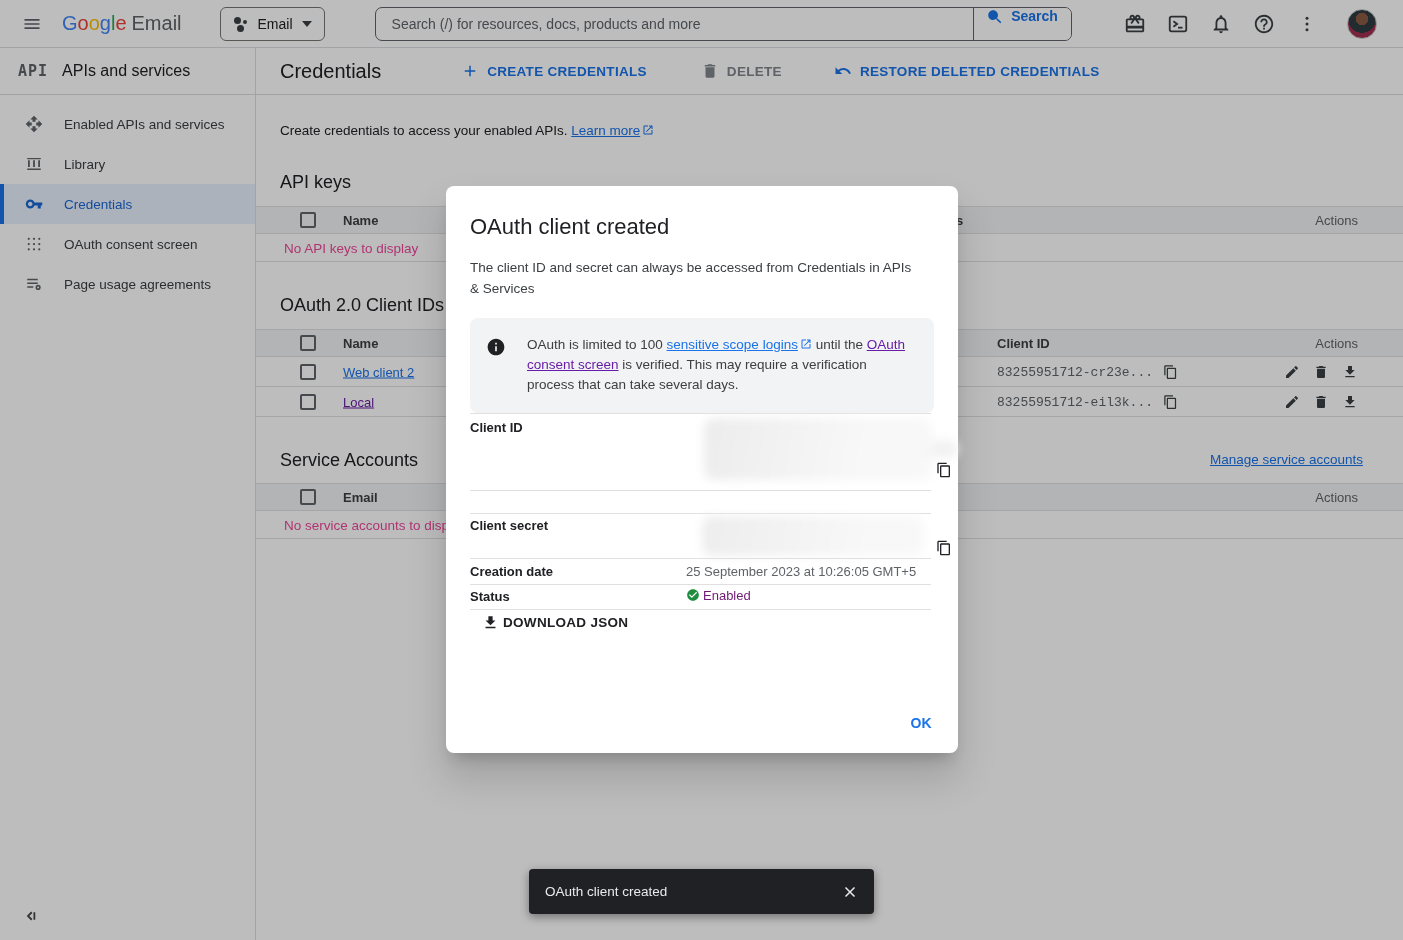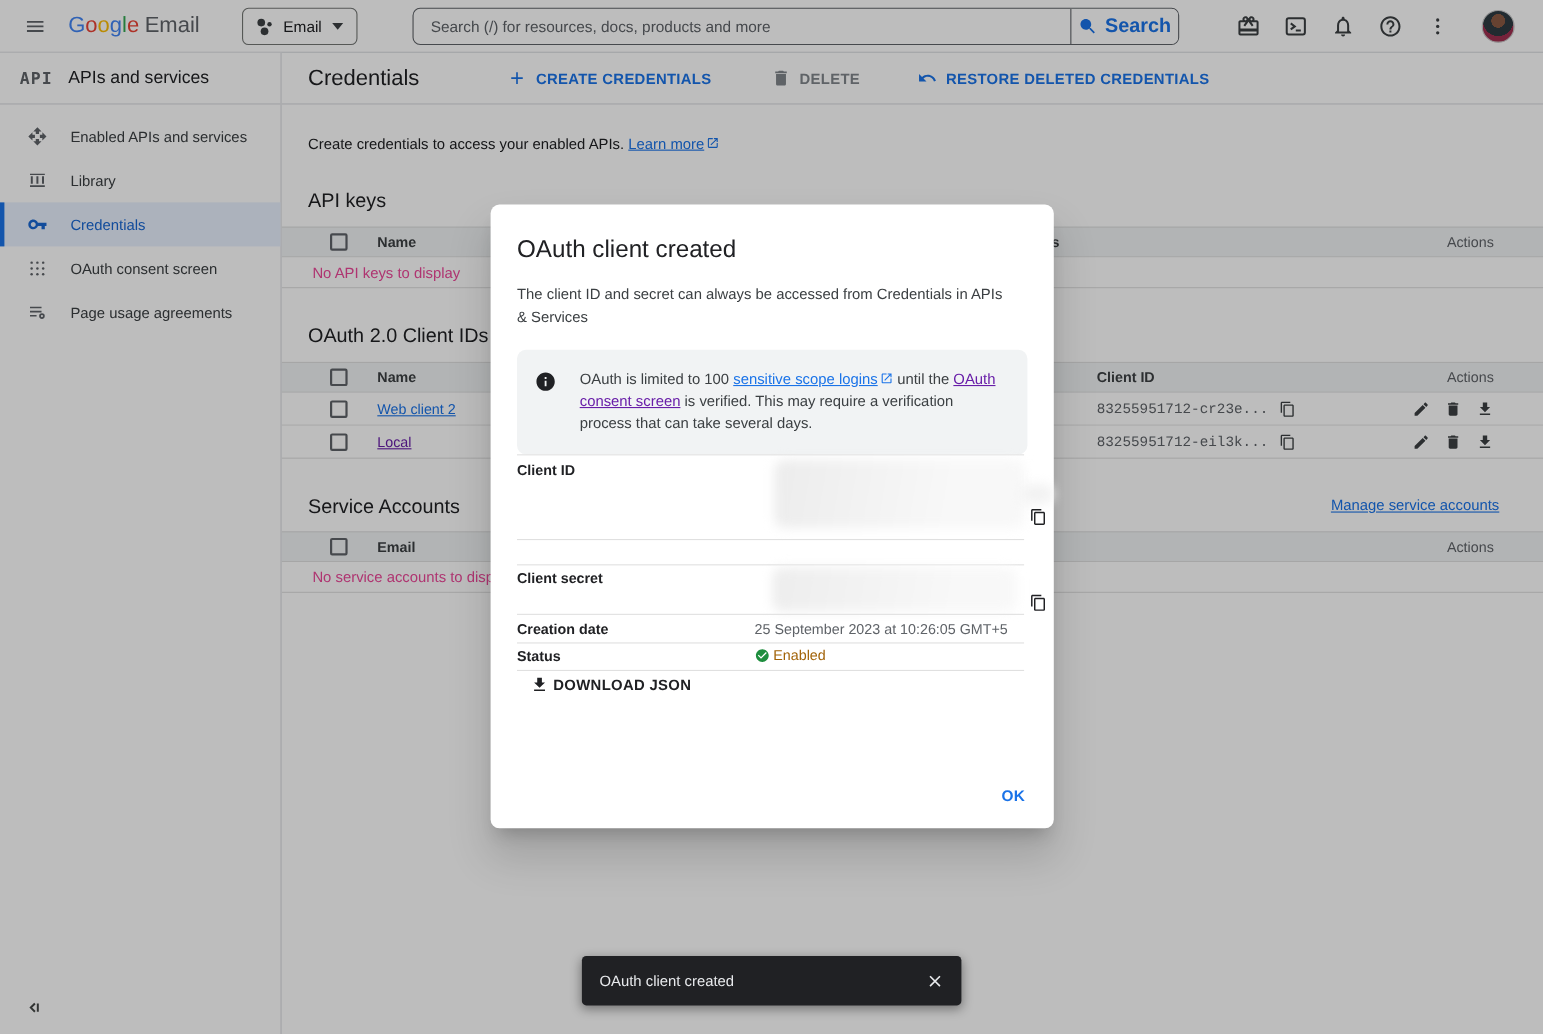--- a/index.html
+++ b/index.html
@@ -23,22 +23,22 @@
   .proj-dots i:nth-child(1){ width:7px; height:7px; left:1px; top:1px; }
   .proj-dots i:nth-child(2){ width:4px; height:4px; left:10px; top:4px; }
   .proj-dots i:nth-child(3){ width:7px; height:7px; left:4px; top:9px; }
   .caret-down { width:0; height:0; border-left:5px solid transparent; border-right:5px solid transparent;
                 border-top:6px solid #3c4043; }
   .searchbox { margin-left:50px; height:34px; width:697px; border:1px solid #5f6368; border-radius:7px;
                display:flex; align-items:stretch; overflow:hidden; background:#fff; }
   .searchbox input { flex:1; border:none; outline:none; padding:0 16px; font-size:14px; color:#202124;
                      font-family:"Liberation Sans",sans-serif; background:transparent; }
   .searchbox input::placeholder { color:#5f6368; }
-  .search-btn { width:98px; border-left:1px solid #5f6368; display:flex; align-items:center; justify-content:center;
-                gap:7px; color:#1a73e8; font-size:18px; font-weight:700; cursor:pointer; background:#fff; }
+  .search-btn { width:98px; border-left:1px solid #5f6368; display:flex; justify-content:center;
+                gap:7px; color:#1a73e8; font-size:14px; font-weight:700; cursor:pointer; background:#fff; }
   .top-icons { display:flex; align-items:center; margin-left:52px; gap:21px; color:#3c4043; }
   .top-icon { width:22px; height:22px; cursor:pointer; display:flex; align-items:center; justify-content:center; }
   .avatar { width:30px; height:30px; border-radius:50%; margin-left:8px; margin-right:21px; cursor:pointer;
             background: radial-gradient(circle at 50% 32%, #8a5a43 0 26%, #2e3a42 27% 58%, #a03050 59% 100%);
             border:1px solid #c8c8c8; }
 
   
   .sidebar { position:absolute; left:0; top:48px; width:256px; height:892px; background:#fff;
              border-right:1px solid #dadce0; z-index:1; }
   .sb-head { height:47px; display:flex; align-items:center; border-bottom:1px solid #dadce0; }
@@ -105,21 +105,21 @@
   .m-notice { margin-top:18px; background:#f1f3f4; border-radius:8px; padding:17px 18px 17px 16px;
               display:flex; gap:21px; }
   .m-notice .iicn { width:20px; height:20px; color:#202124; flex:none; margin-top:2px; }
   .m-notice .ntext { font-size:13.5px; line-height:1.5; color:#3c4043; }
   .m-fields { position:absolute; left:24px; top:227px; width:461px; }
   .m-div { position:absolute; left:0; width:461px; height:1px; background:#e0e0e0; }
   .m-lbl { position:absolute; left:0; font-size:13px; font-weight:700; color:#202124; }
   .m-val { position:absolute; left:216px; font-size:13px; color:#5f6368; }
   .m-blur { position:absolute; filter:blur(5px); border-radius:10px; }
   .m-copy { position:absolute; width:16px; height:16px; color:#202124; cursor:pointer; }
-  .status-val { position:absolute; left:216px; display:flex; align-items:flex-end; gap:3px; font-size:13px; color:#a16207; }
+  .status-val { position:absolute; left:216px; display:flex; align-items:flex-start; gap:3px; font-size:13px; color:#701a75; }
   .chk-icn { width:14px; height:14px; color:#1e8e3e; }
   .dl-btn { position:absolute; left:36px; top:660px; transform:translateY(-232px); display:flex; align-items:center;
             gap:4px; font-size:13.5px; font-weight:700; letter-spacing:.3px; color:#202124; cursor:pointer; }
   .dl-btn .dicn { width:17px; height:17px; }
   .ok-btn { position:absolute; right:26px; bottom:22px; font-size:14px; font-weight:700; color:#1a73e8;
             letter-spacing:.3px; cursor:pointer; }
 
   .toast { position:absolute; left:529px; top:869px; width:345px; height:45px; background:#202124; border-radius:4px;
            z-index:70; display:flex; align-items:center; box-shadow:0 3px 10px rgba(0,0,0,.4); }
   .toast .msg { margin-left:16px; font-size:13.5px; color:#e8eaed; flex:1; }

